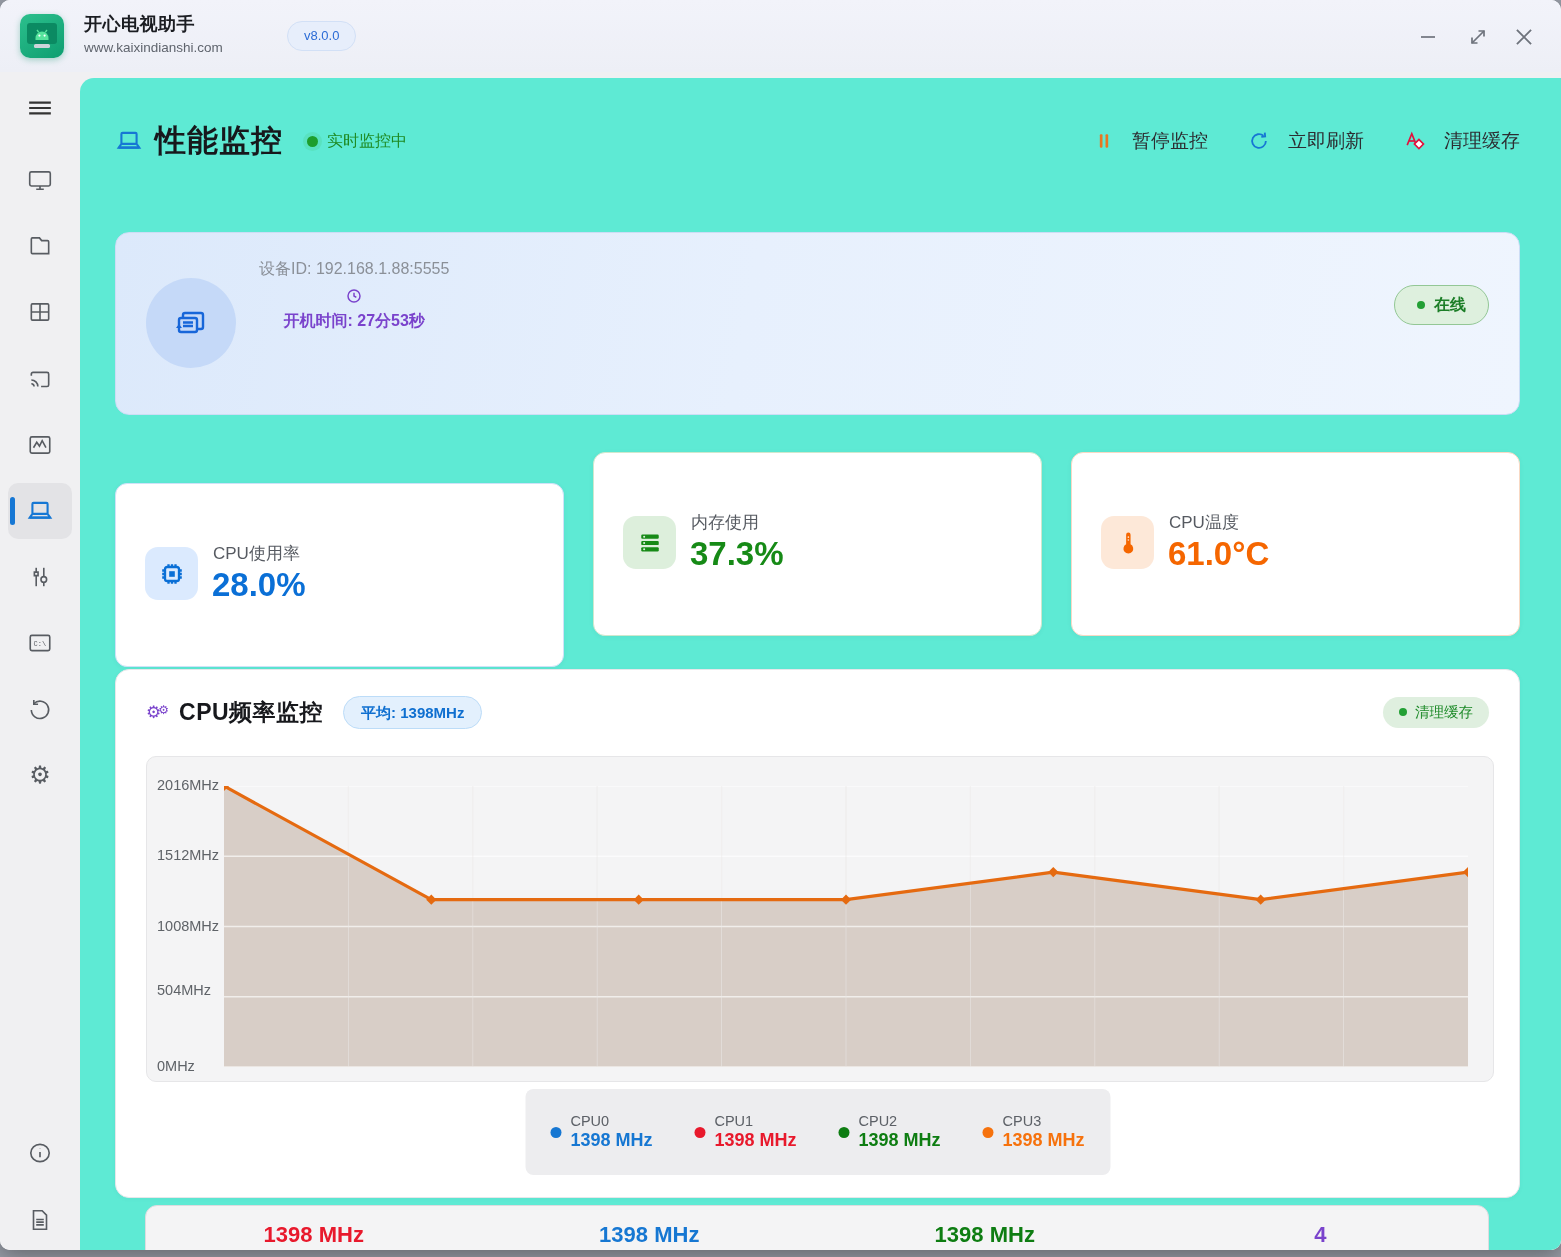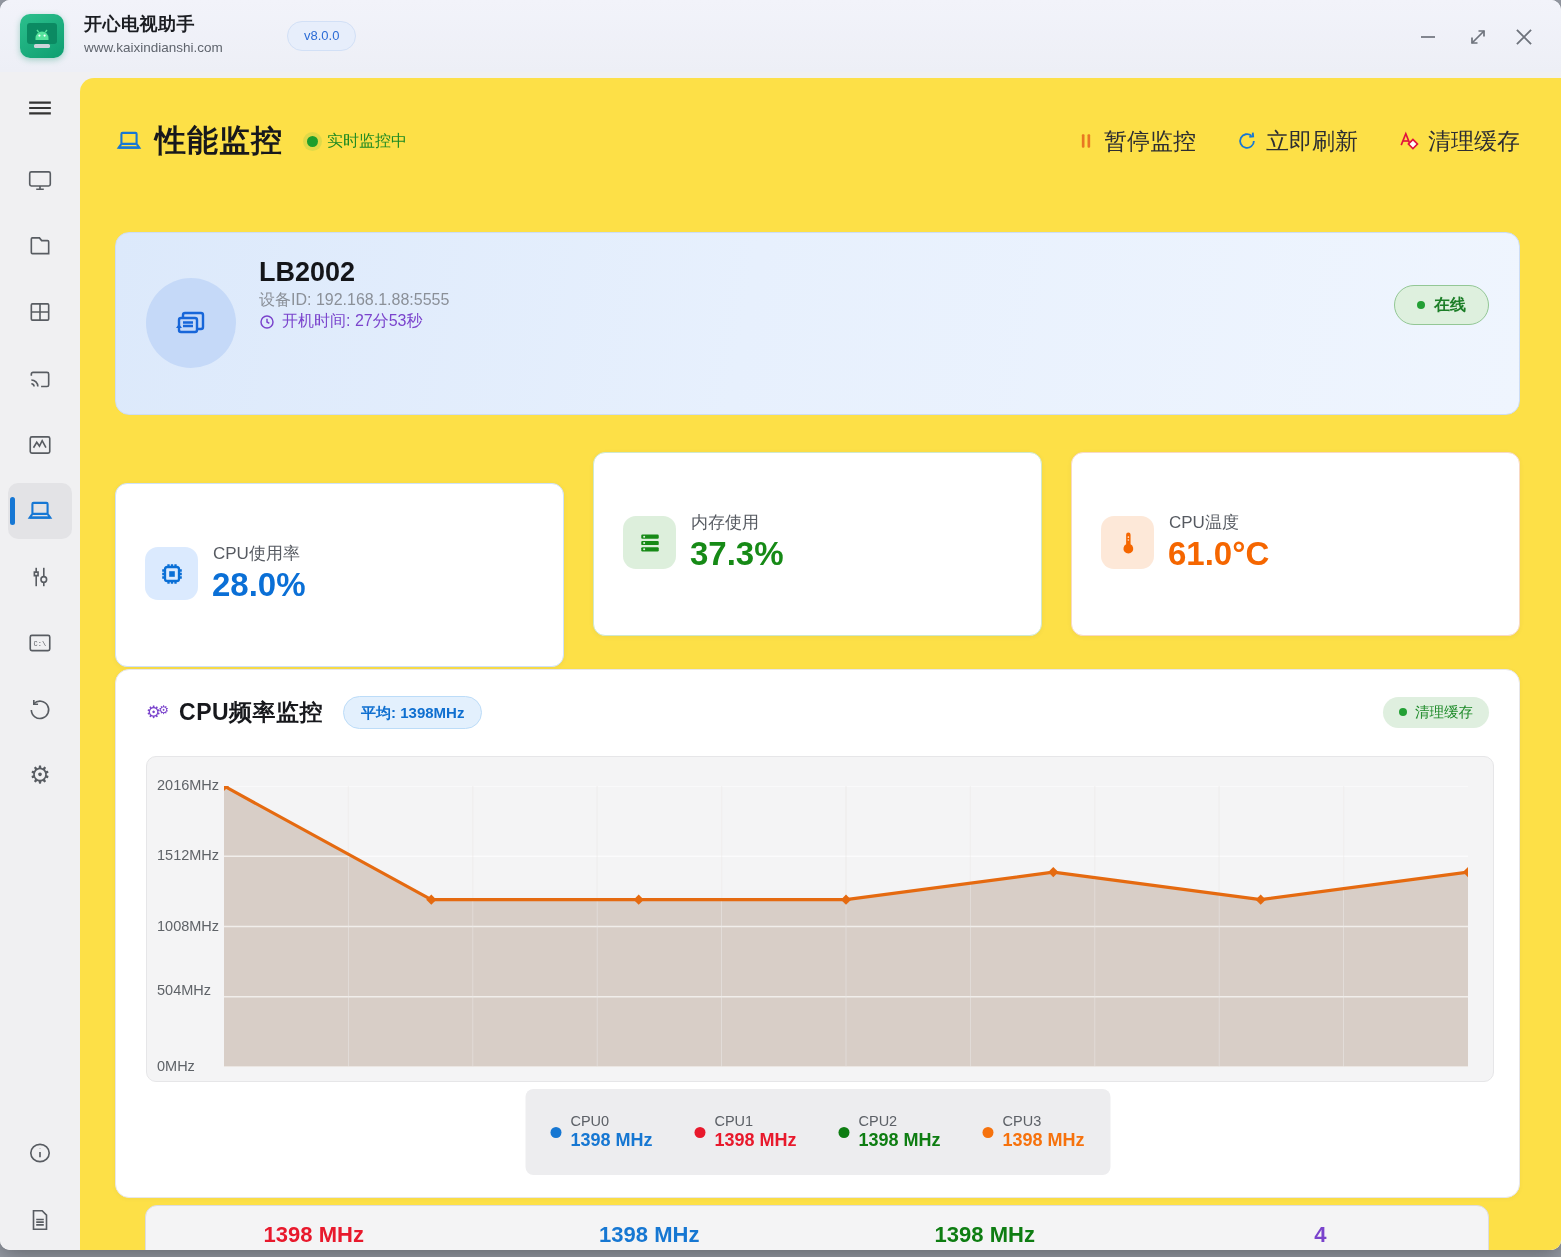--- a/index.html
+++ b/index.html
@@ -49,44 +49,44 @@
   .nav-item.active svg{stroke:#1677d4;stroke-width:1.8;}
   .nav-item.active::before{
     content:"";position:absolute;left:2px;top:14px;width:5px;height:28px;
     border-radius:3px;background:#1677d4;
   }
   .gear-glyph{font-size:24px;color:#585c62;line-height:1;}
 
   
   .main{
     position:absolute;left:80px;top:6px;right:0;bottom:0;
-    background:#fde047;border-top-left-radius:14px;
+    background:#5eead4;border-top-left-radius:14px;
   }
   .page-header{position:absolute;left:35px;top:37px;right:41px;height:52px;display:flex;align-items:center;}
   .page-title{font-size:31px;font-weight:700;color:#17181c;margin-left:12px;letter-spacing:1px;}
   .live-dot{width:11px;height:11px;border-radius:50%;background:#1d9e2c;margin-left:24px;box-shadow:0 0 0 4px rgba(60,180,80,.15);}
   .live-text{font-size:16px;color:#1e8a22;margin-left:9px;}
   .header-actions{margin-left:auto;display:flex;align-items:center;}
-  .action-btn{display:flex;align-items:center;gap:8px;margin-left:40px;cursor:pointer;font-size:23px;color:#2d2e32;}
+  .action-btn{display:flex;align-items:center;gap:18px;margin-left:40px;cursor:pointer;font-size:19px;color:#2d2e32;}
 
   
   .device-card{
     position:absolute;left:35px;top:154px;width:1403px;height:181px;border-radius:14px;
     background:linear-gradient(100deg,#dce9fb 0%,#e7f0fd 45%,#eff5fe 100%);
     border:1px solid #cdddf5;
   }
   .device-avatar{
     position:absolute;left:30px;top:45px;width:90px;height:90px;border-radius:50%;
     background:#c5d9f8;display:flex;align-items:center;justify-content:center;
   }
   .device-info{position:absolute;left:143px;top:24px;}
   .device-name{font-size:27px;font-weight:700;color:#141519;}
   .device-specs{font-size:19px;color:#3a3d43;margin-top:10px;}
   .device-id{font-size:16px;color:#8b9098;margin-top:2px;}
-  .device-uptime{display:flex;align-items:center;gap:7px;font-size:16px;font-weight:400;color:#7a43cc;}
+  .device-uptime{display:flex;align-items:center;gap:7px;margin-top:8px;font-size:16px;font-weight:700;color:#7a43cc;flex-direction:column;}
   .online-pill{
     position:absolute;right:30px;top:52px;height:38px;padding:0 22px;border-radius:20px;
     background:#def0de;border:1.5px solid #93c795;color:#1c7e27;font-weight:700;font-size:16px;
     display:flex;align-items:center;gap:9px;
   }
   .online-pill .dot{width:8px;height:8px;border-radius:50%;background:#23a035;}
 
   
   .stats-row{position:absolute;left:35px;top:374px;width:1405px;display:flex;gap:29px;}
   .stat-card{
@@ -307,21 +307,20 @@
       <div class="device-card">
         <div class="device-avatar">
           <svg width="46" height="46" viewBox="0 0 46 46" style="stroke:#1766d9;stroke-width:2.4;fill:none;">
             <path d="M15 24v-9a2 2 0 0 1 2-2h16a2 2 0 0 1 2 2v12a2 2 0 0 1-2 2h-4"></path>
             <rect x="11" y="18" width="18" height="14" rx="2" fill="#c5d9f8"></rect>
             <path d="M15 22.5h10M15 26h10"></path>
             <path d="M11 24l-3 4h6z" fill="#1766d9" stroke="none"></path>
           </svg>
         </div>
         <div class="device-info">
-          <div class="device-name">LB2002</div>
           <div class="device-id">设备ID: 192.168.1.88:5555</div>
           <div class="device-uptime">
             <svg width="16" height="16" viewBox="0 0 24 24" style="stroke:#7a43cc;stroke-width:2.2;fill:none;">
                 <circle cx="12" cy="12" r="9"></circle>
                 <path d="M12 7v5l3.5 2"></path>
               </svg>
             <span>开机时间: 27分53秒</span>
           </div>
         </div>
         <div class="online-pill">

